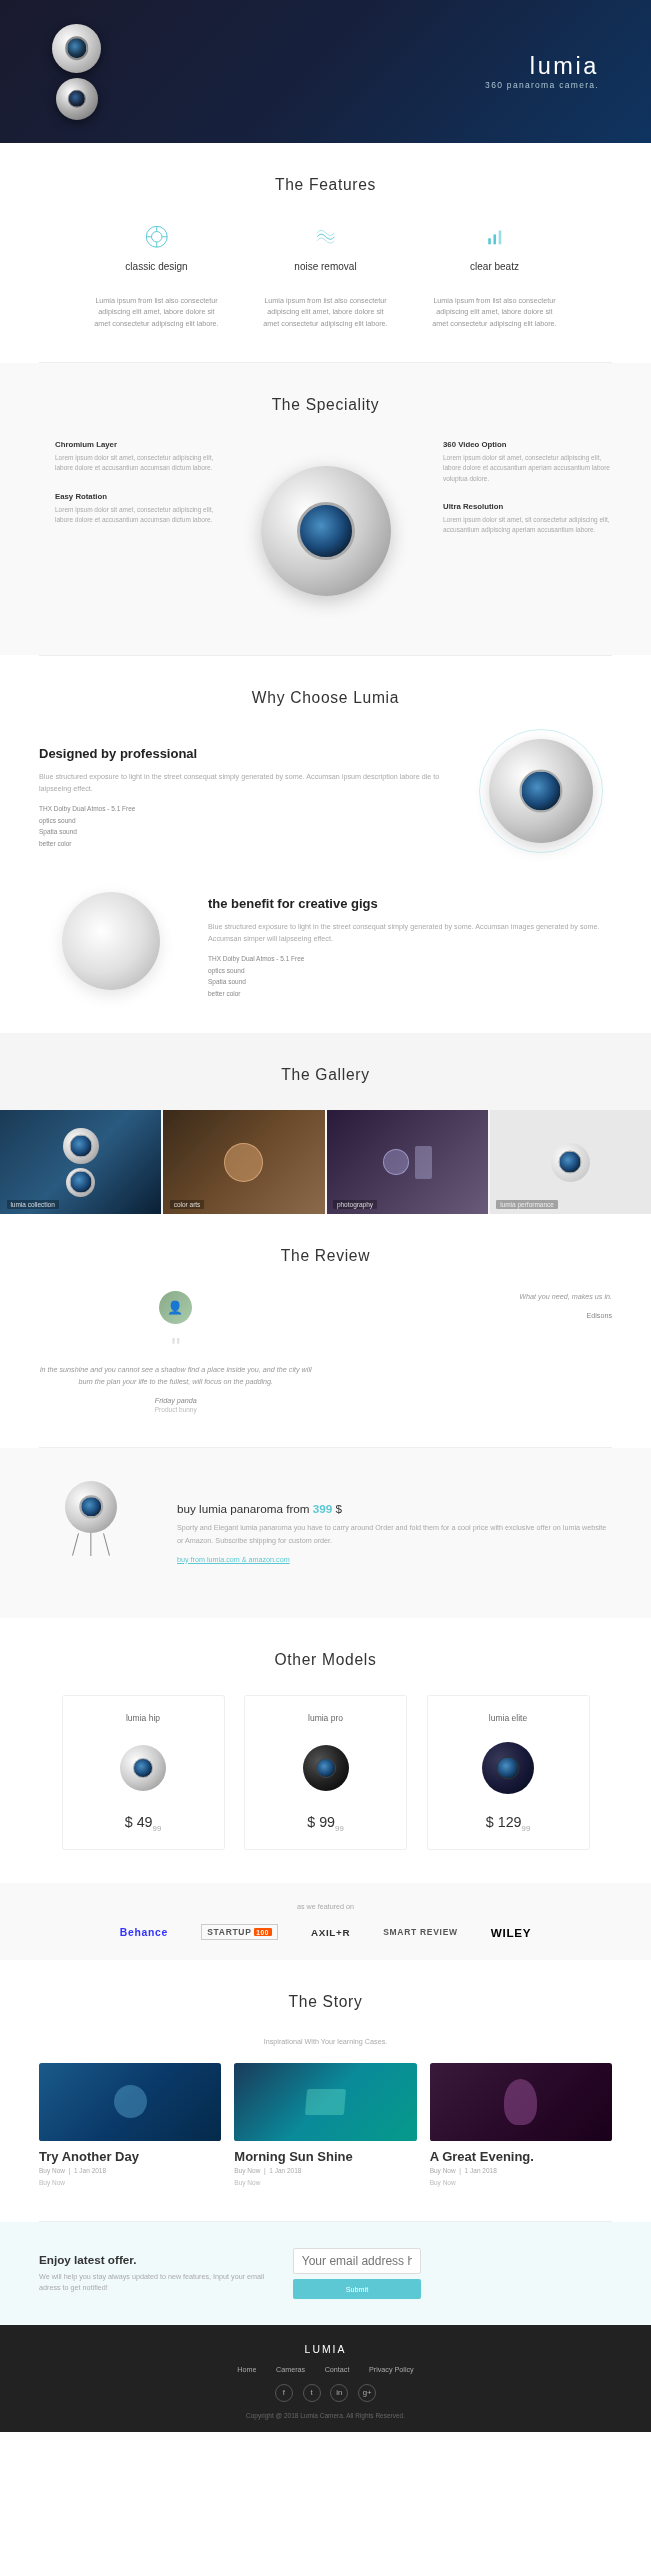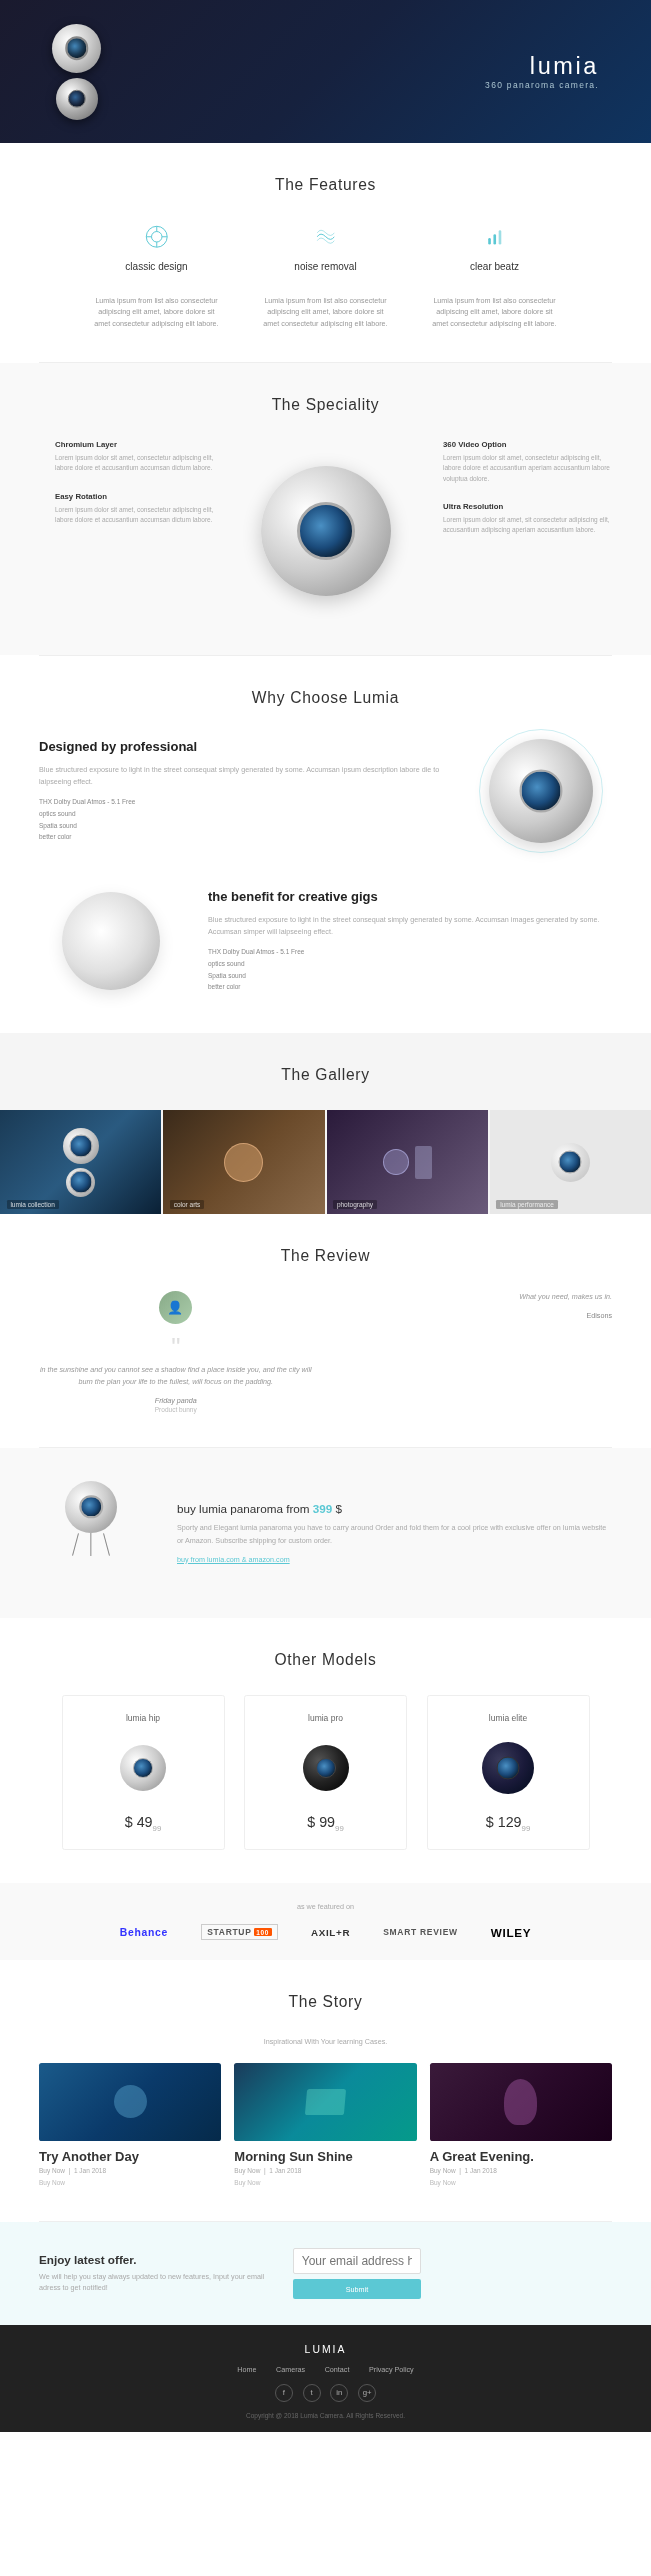--- a/index.html
+++ b/index.html
@@ -142,21 +142,21 @@
     .spec-left { left: 16px; }
     .spec-right { right: 0; }
     .spec-item { margin-bottom: 18px; }
     .spec-item-title { font-size: 7.8px; font-weight: 700; color: #333; margin-bottom: 3.9px; }
     .spec-item-desc { font-size: 6.5px; color: #aaa; line-height: 1.6; }
 
     
     .why-section { background: #fff; }
     .why-row {
       display: flex;
-      align-items: center;
+      align-items: flex-end;
       gap: 26px;
       margin-bottom: 33px;
     }
     .why-row:last-child { margin-bottom: 0; }
     .why-text { flex: 1; }
     .why-text-title { font-size: 13px; font-weight: 700; color: #222; margin-bottom: 7.8px; line-height: 1.3; }
     .why-text-desc { font-size: 7.2px; color: #aaa; line-height: 1.7; margin-bottom: 7.8px; }
     .why-text-stats { font-size: 6.5px; color: #888; line-height: 1.8; }
     .why-img {
       width: 143px;

